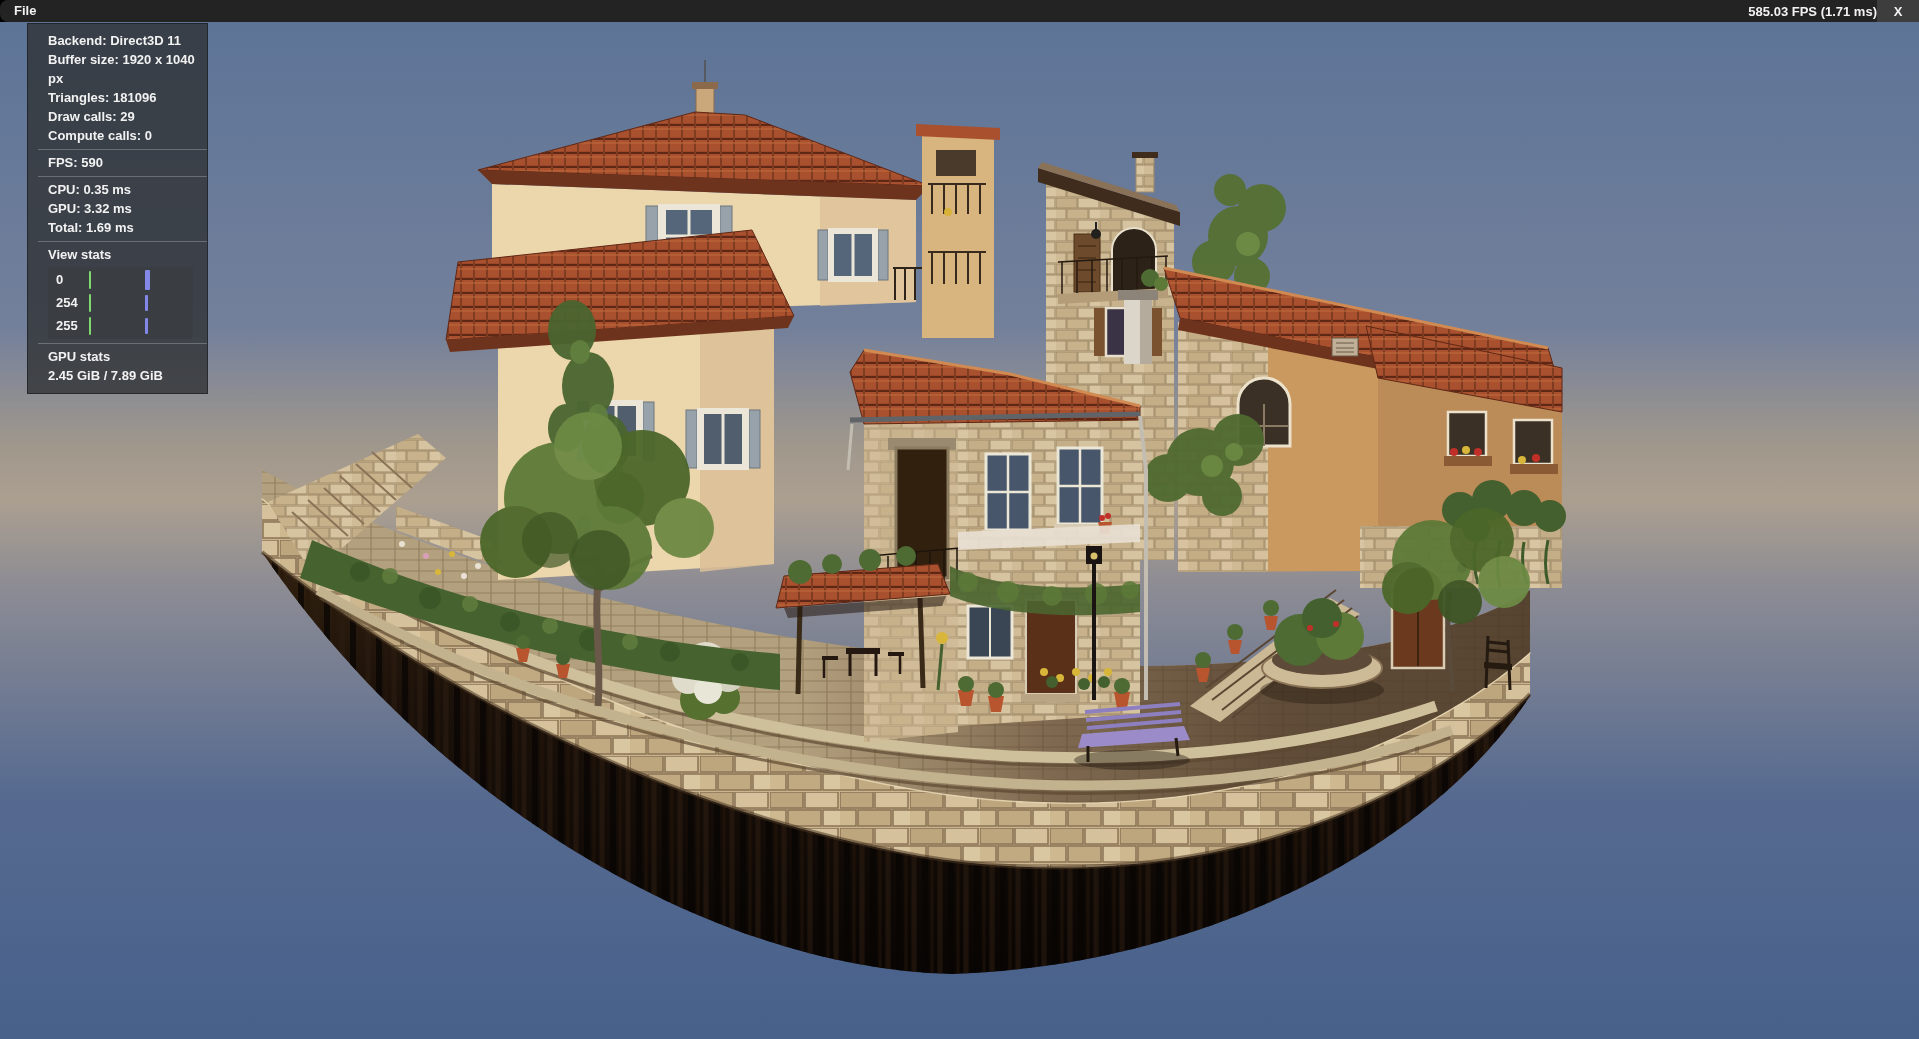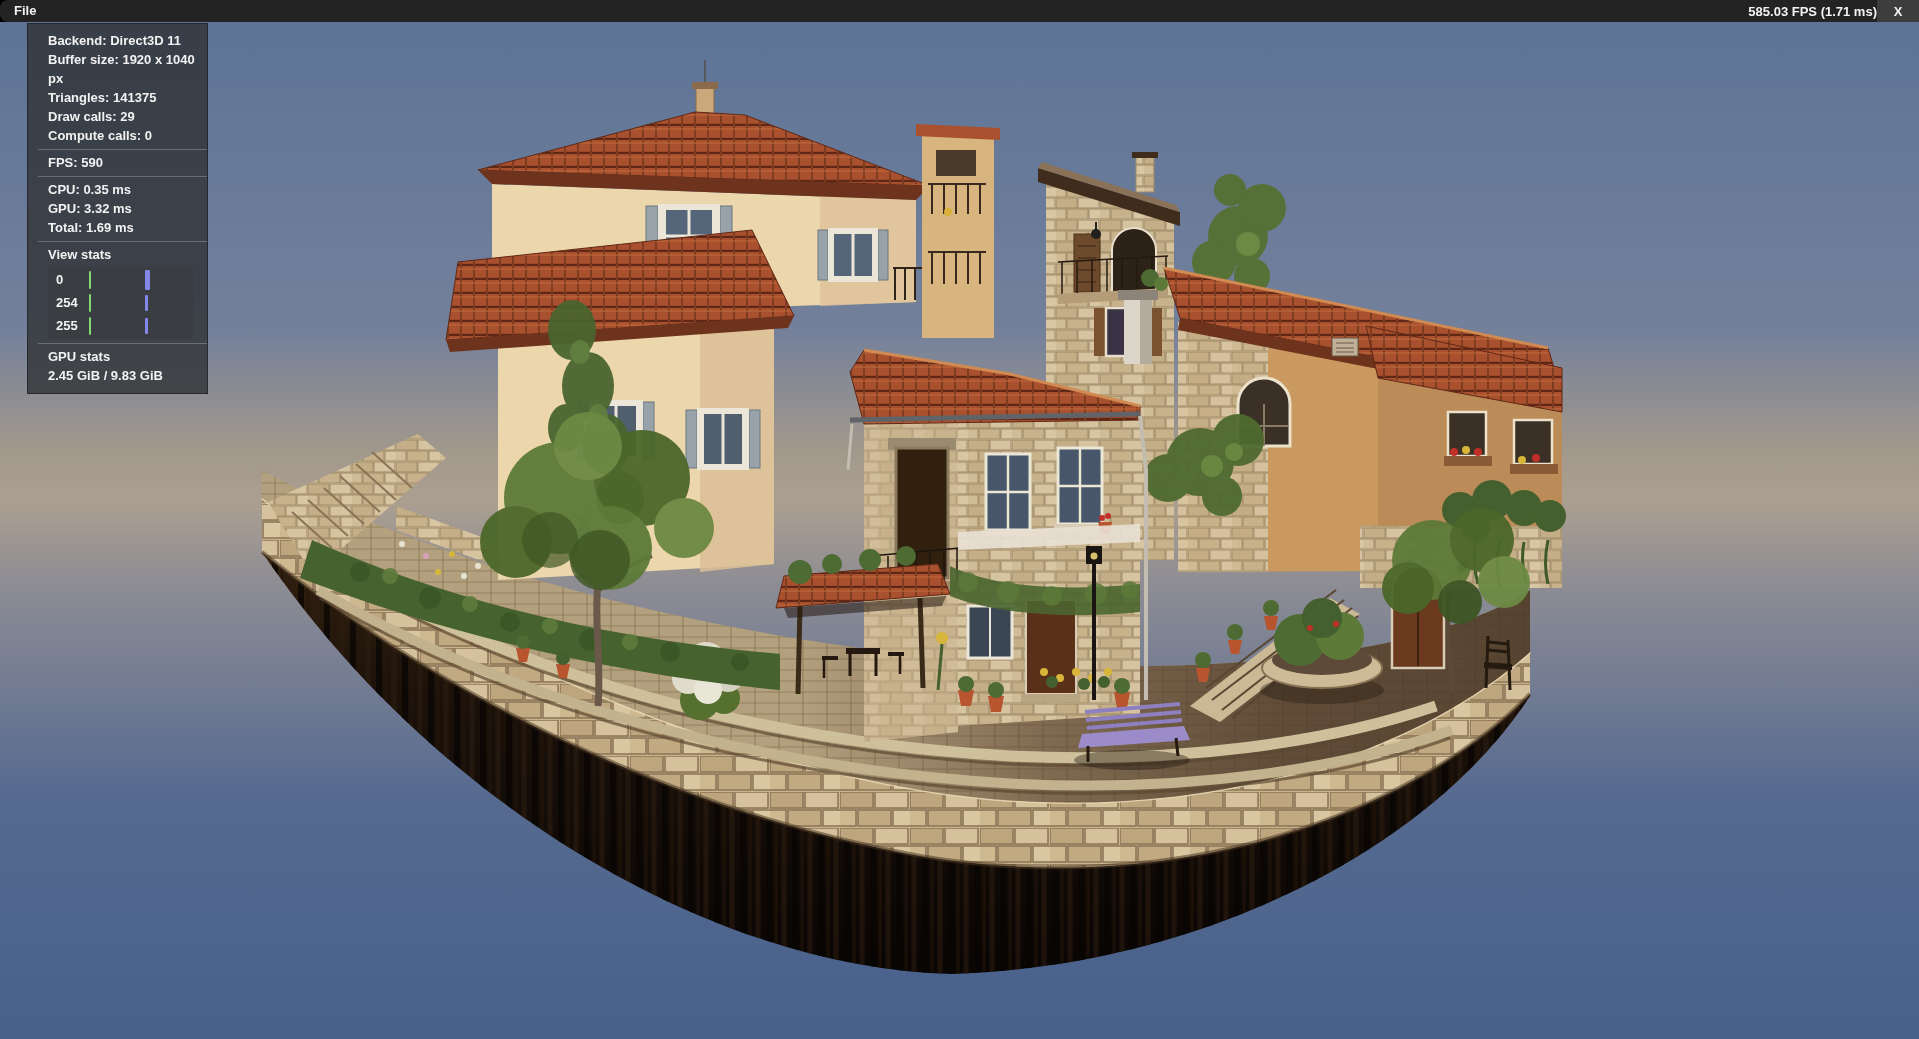--- a/index.html
+++ b/index.html
@@ -550,32 +550,32 @@
   <div class="menu-file">File</div>
   <div class="tb-right">
     <span class="fps">585.03 FPS (1.71 ms)</span>
     <div class="close-btn">X</div>
   </div>
 </div>
 
 <div class="stats-panel">
   <div>Backend: Direct3D 11</div>
   <div>Buffer size: 1920 x 1040 px</div>
-  <div>Triangles: 141375</div>
+  <div>Triangles: 181096</div>
   <div>Draw calls: 29</div>
   <div>Compute calls: 0</div>
   <hr class="sep">
   <div>FPS: 590</div>
   <hr class="sep">
   <div>CPU: 0.35 ms</div>
   <div>GPU: 3.32 ms</div>
   <div>Total: 1.69 ms</div>
   <hr class="sep">
   <div>View stats</div>
   <div class="vs-box">
       <div class="vs-row"><span class="vs-label">0</span><div class="vs-bar" style="left: 41px; width: 2px; height: 18px; background: rgb(127, 217, 110);"></div><div class="vs-bar" style="left: 97px; width: 5px; height: 20px; background: rgb(130, 135, 232);"></div></div>
       <div class="vs-row"><span class="vs-label">254</span><div class="vs-bar" style="left: 41px; width: 2px; height: 18px; background: rgb(127, 217, 110);"></div><div class="vs-bar" style="left: 97px; width: 3px; height: 16px; background: rgb(130, 135, 232);"></div></div>
       <div class="vs-row"><span class="vs-label">255</span><div class="vs-bar" style="left: 41px; width: 2px; height: 18px; background: rgb(127, 217, 110);"></div><div class="vs-bar" style="left: 97px; width: 3px; height: 16px; background: rgb(130, 135, 232);"></div></div>
     </div>
   <hr class="sep">
   <div>GPU stats</div>
-  <div>2.45 GiB / 9.83 GiB</div>
+  <div>2.45 GiB / 7.89 GiB</div>
 </div>
 
 </body></html>

